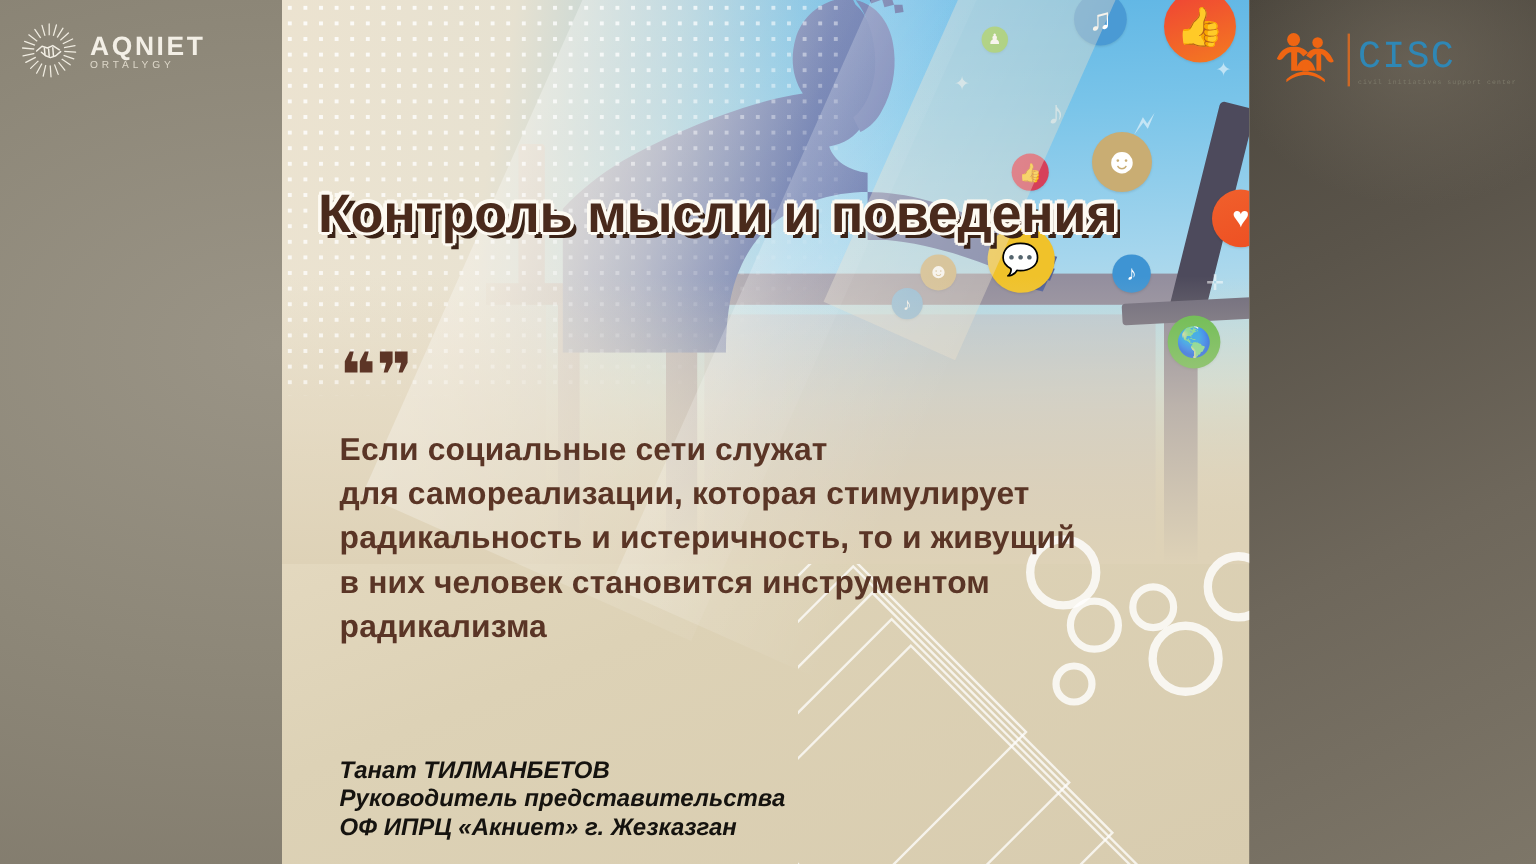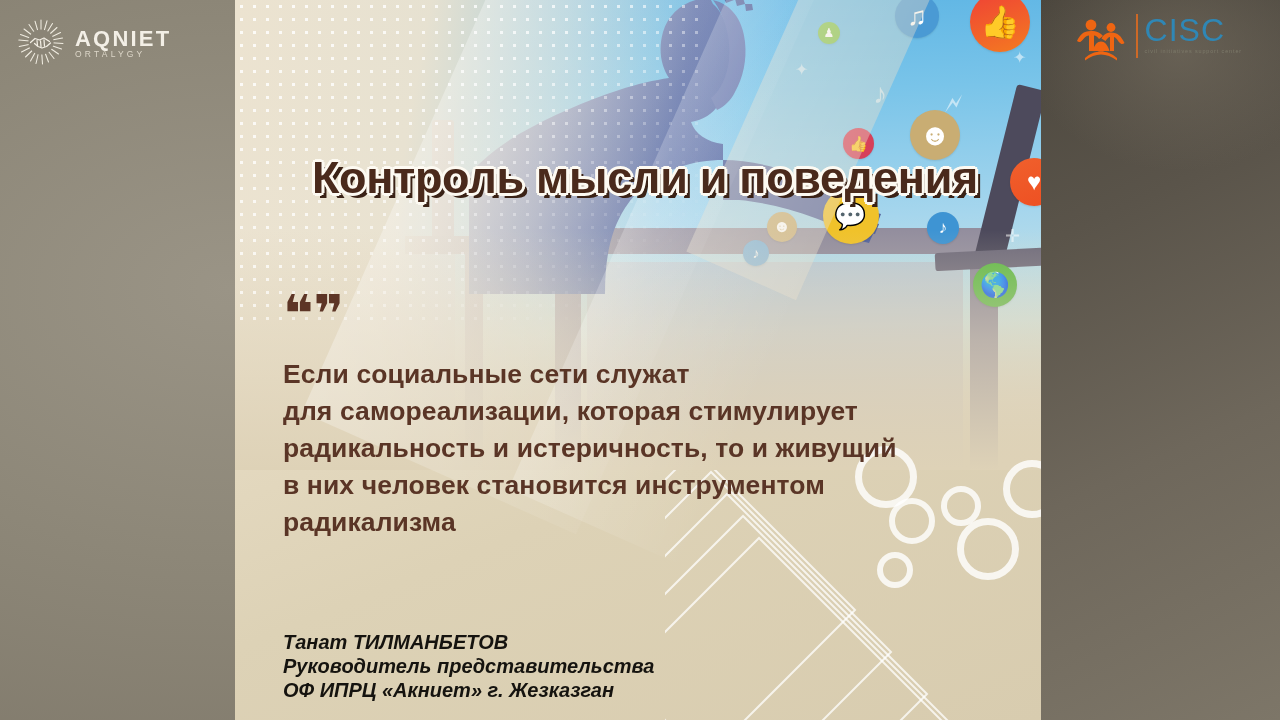--- a/index.html
+++ b/index.html
@@ -35,22 +35,22 @@
   #aqniet-words{ display:flex; flex-direction:column; line-height:1; padding-top:3px;}
   #aqniet-name{
     color:#f3efe6; font-size:22px; font-weight:700; letter-spacing:2.2px;text-align:right;
   }
   #aqniet-sub{
     color:#ddd7c9; font-size:8.5px; font-weight:400; letter-spacing:3.2px; margin-top:0;
   }
 
   
   #cisc{
-    position:absolute; right:38px; top:14px; height:58px;
-    display:flex; align-items:flex-start; gap:7px;
+    position:absolute; right:16px; top:14px; height:58px;
+    display:flex; align-items:flex-end; gap:7px;font-family:Liberation Mono, monospace;
   }
   #cisc-mark{ width:56px; height:50px; flex:0 0 56px; }
   #cisc-bar{ width:2px; height:44px; background:#d96a22; opacity:.9;}
   #cisc-words{ display:flex; flex-direction:column; line-height:1;}
   #cisc-name{ color:#2f87b5; font-size:32px; font-weight:400; letter-spacing:1px; }
   #cisc-sub{ color:#7d7a6a; font-size:5.4px; letter-spacing:.9px; margin-top:3px; white-space:nowrap;}
 
   
   #card{
     position:absolute; left:235px; top:0; width:806px; height:720px;
@@ -131,21 +131,20 @@
   #title{
     position:absolute; left:30px; top:152px; width:760px;
     font-size:45px; font-weight:700; color:#4a2a1c; letter-spacing:-.3px;
     white-space:nowrap;
     text-shadow:
       -2px -2px 0 #fdfaf2,  2px -2px 0 #fdfaf2,
       -2px  2px 0 #fdfaf2,  2px  2px 0 #fdfaf2,
       -3px  0   0 #fdfaf2,  3px  0   0 #fdfaf2,
        0   -3px 0 #fdfaf2,  0    3px 0 #fdfaf2,
        5px  5px 0 #3a2216;
-    text-align: center;
   }
   #quote-mark{
     position:absolute; left:48px; top:288px;
     font-size:52px; font-weight:700; color:#5d3526; line-height:1;
     font-family:"DejaVu Sans", sans-serif;
   }
   #quote{
     position:absolute; left:48px; top:356px; width:740px;
     font-size:26.5px; font-weight:700; color:#5a3526; line-height:37px;
     letter-spacing:.1px;

